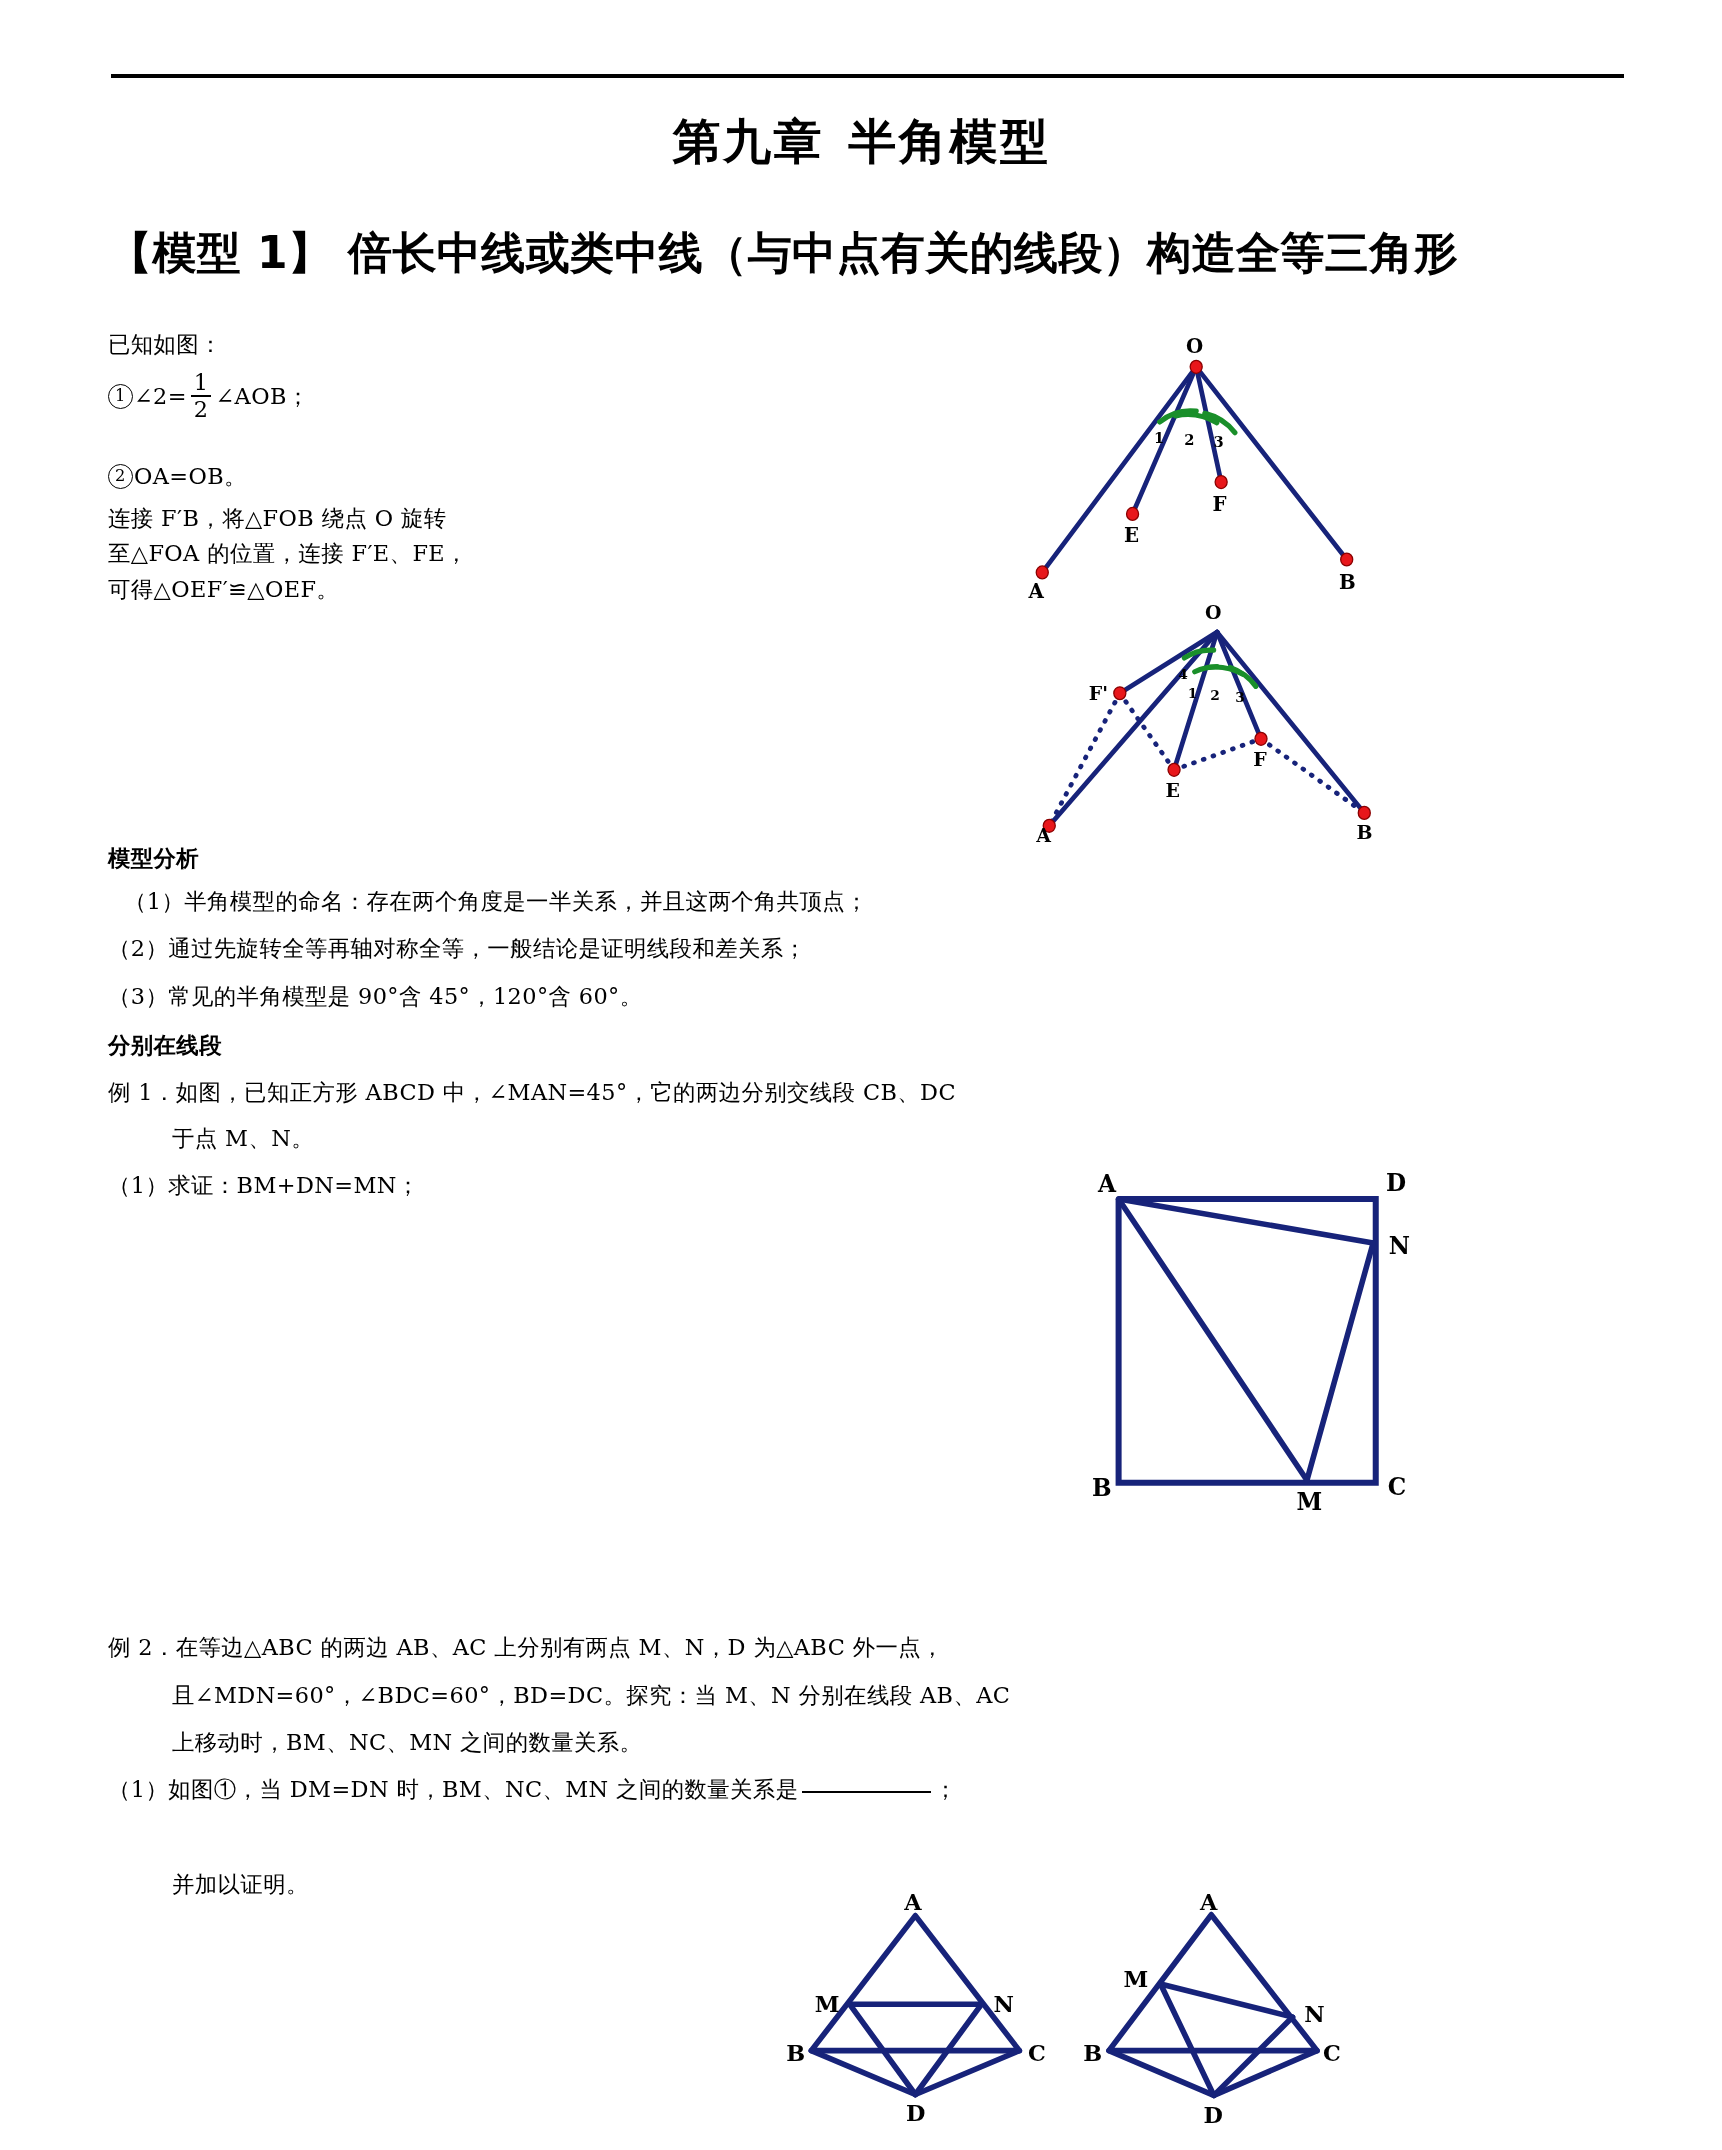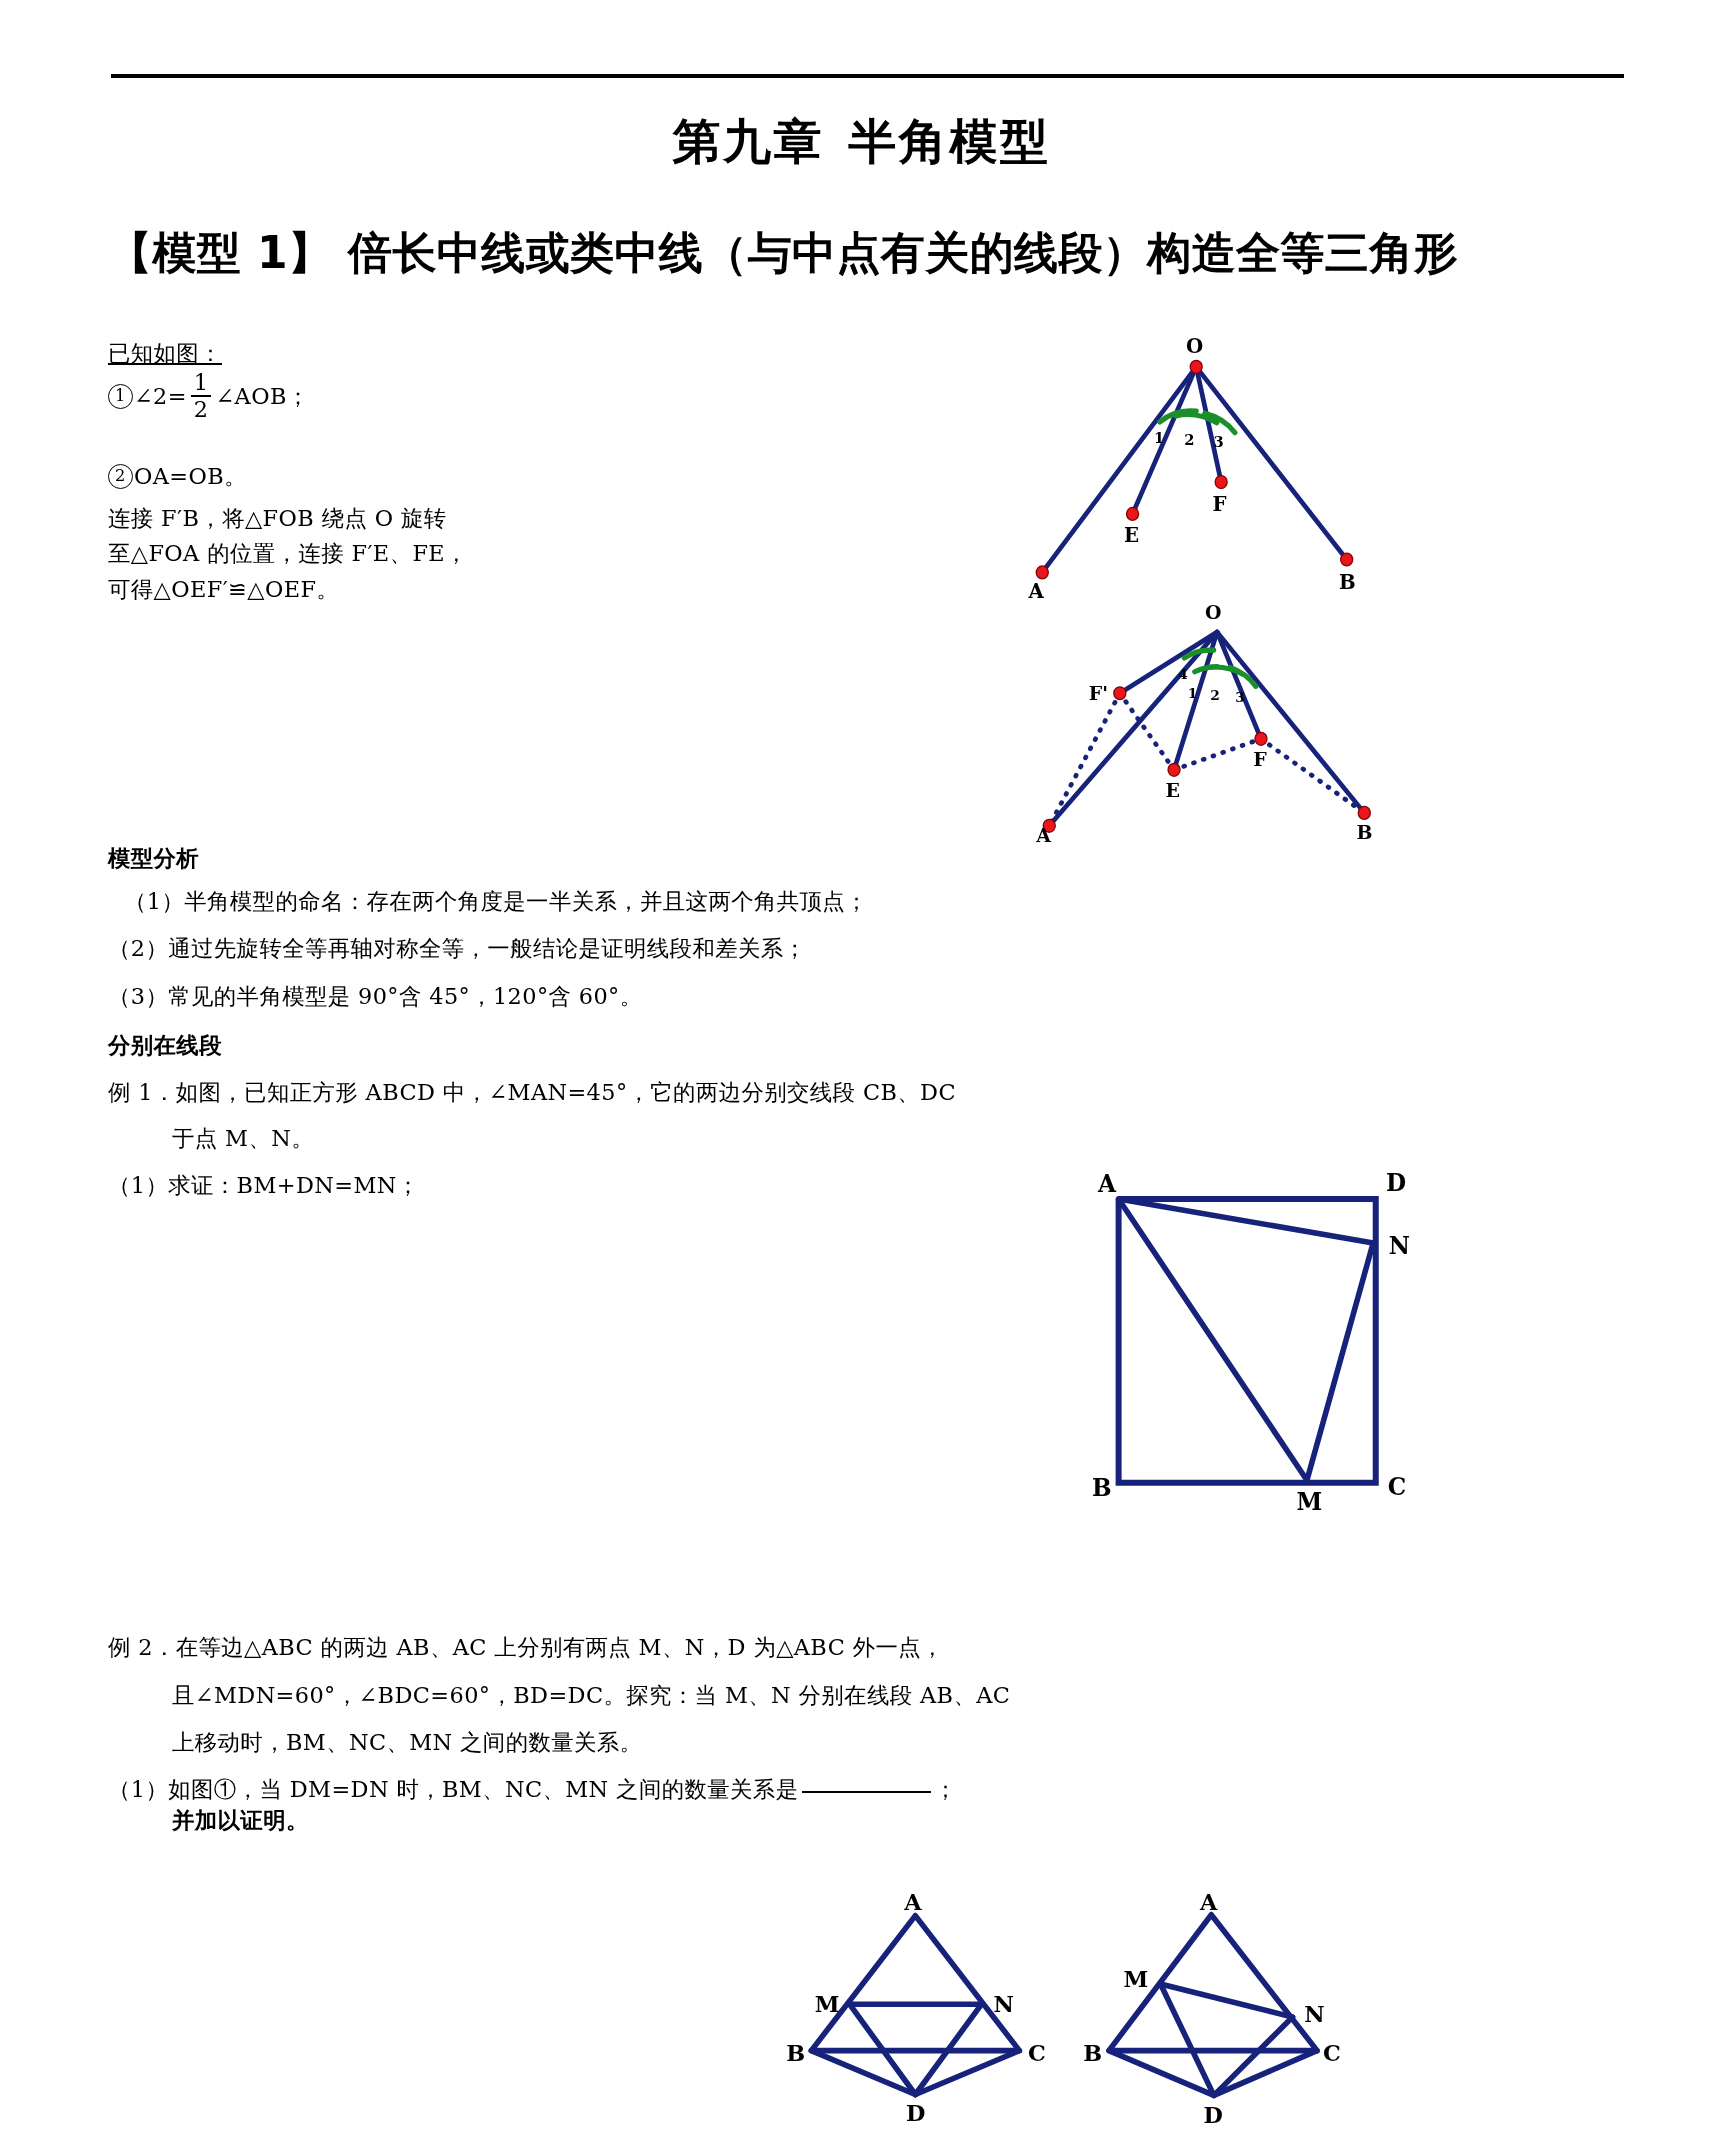--- a/index.html
+++ b/index.html
@@ -29,21 +29,21 @@
     font-weight:bold;font-size:44px;letter-spacing:0.4px;
     white-space:nowrap;
   }
 
   .txt{
     font-family:"DejaVu Serif","Liberation Serif",serif;
     font-size:22.4px;line-height:1.52;letter-spacing:0.4px;
   }
   .block{position:absolute;}
 
-  .given-label{left:108px;top:336px;text-decoration:underline;}
+  .given-label{left:108px;top:327px;}
   .cond1{left:108px;top:374px;}
   .cond2{left:108px;top:459px;}
   .para-connect{left:108px;top:501px;line-height:1.58;}
 
   .frac{
     display:inline-block;vertical-align:middle;text-align:center;
     margin:0 4.3px;position:relative;top:-1.7px;
   }
   .frac .num{display:block;line-height:0.95;}
   .frac .bar{display:block;border-top:2.2px solid #000;margin:1.7px 0 0.9px 0;width:20px;}
@@ -64,21 +64,21 @@
   .ex1-l1{left:108px;top:1075px;}
   .ex1-l2{left:172px;top:1121px;}
   .ex1-q1{left:108px;top:1168px;}
   .ex1-q2{left:108px;top:1215px;}
 
   .ex2-l1{left:108px;top:1630px;}
   .ex2-l2{left:172px;top:1678px;}
   .ex2-l3{left:172px;top:1725px;}
   .ex2-q1{left:108px;top:1772px;}
   .ex2-q2{left:108px;top:1819px;}
-  .ex2-q2b{left:172px;top:1803px;font-weight:bold;}
+  .ex2-q2b{left:172px;top:1867px;}
 
   .blankline{display:inline-block;width:129px;border-bottom:2.6px solid #000;height:0.4px;
              position:relative;top:-4.3px;margin:0 3.4px;}
 
   .fig{position:absolute;}
   .fig svg{display:block;overflow:visible;}
 
   .fig1{left:964px;top:340px;}
   .fig2{left:964px;top:602px;}
   .fig3{left:1067px;top:1161px;}

